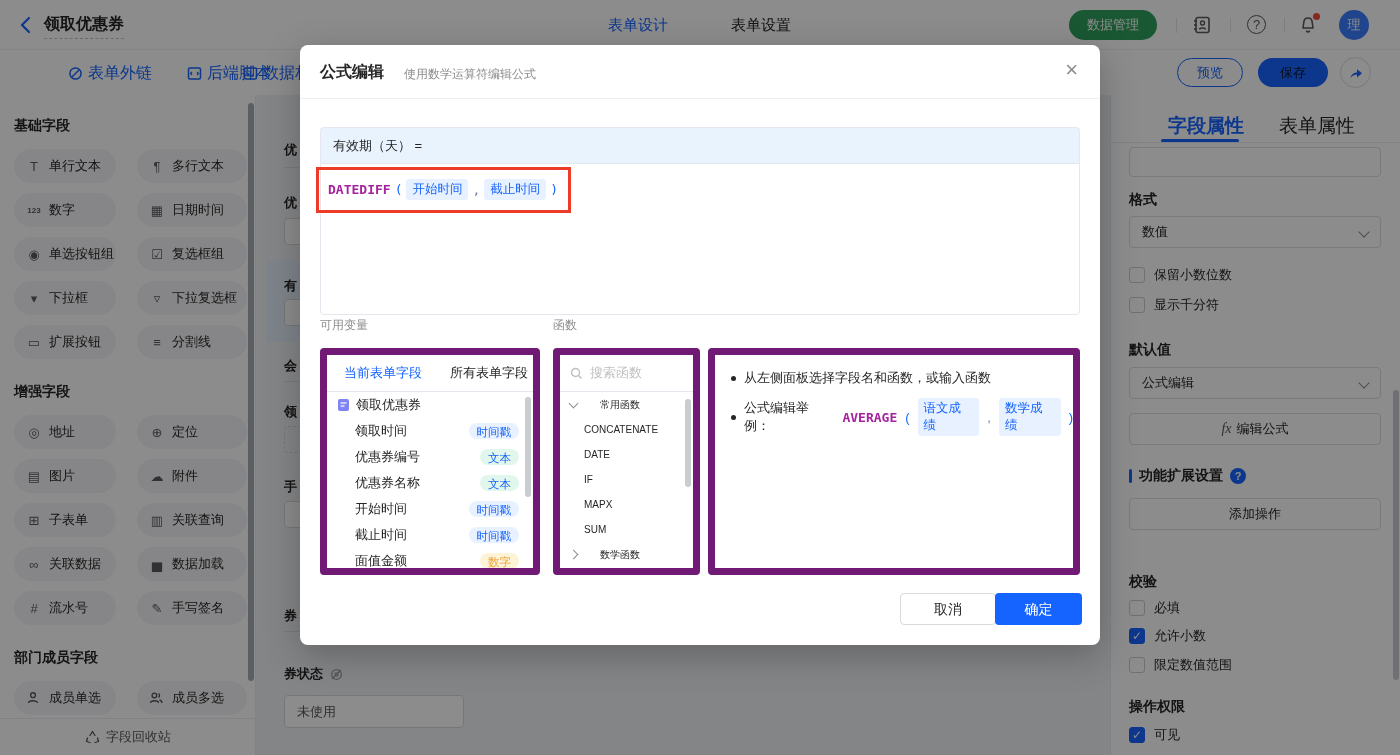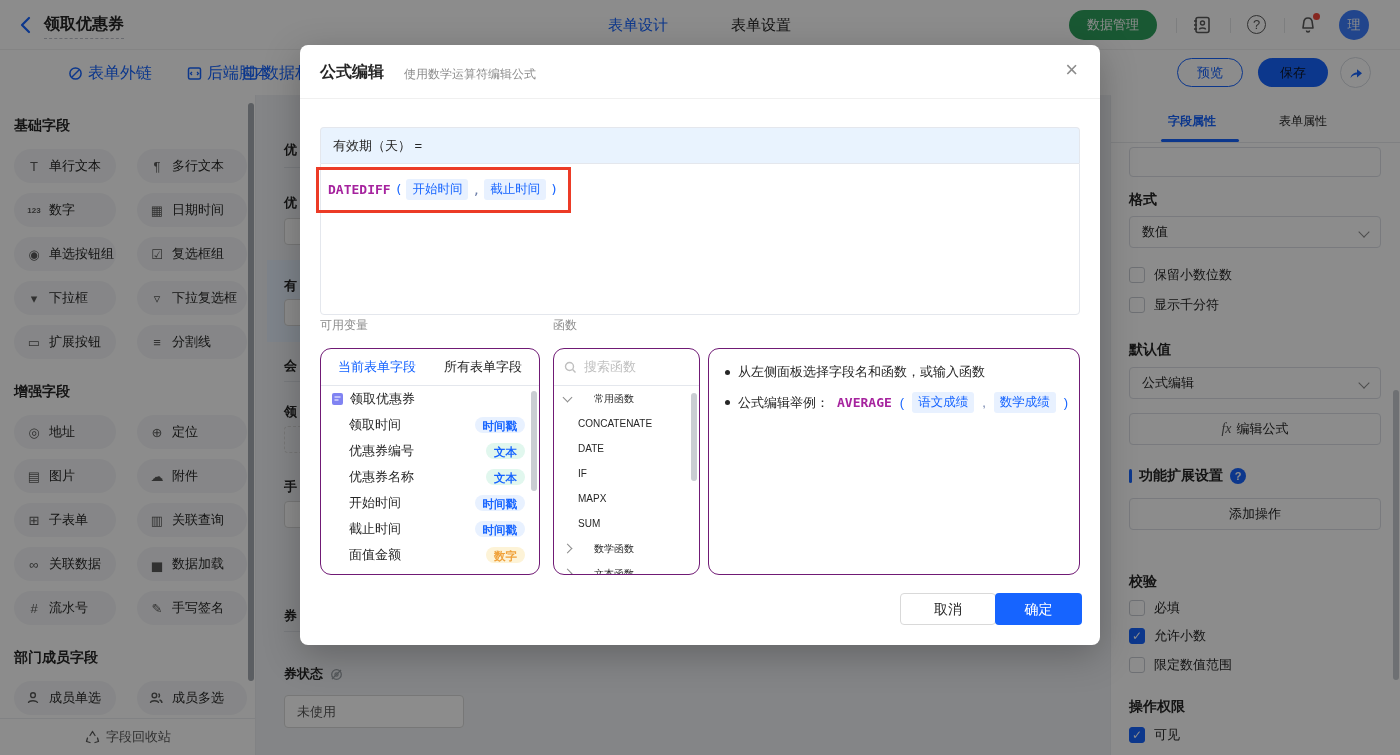--- a/index.html
+++ b/index.html
@@ -46,21 +46,21 @@
   .cv-line { position:absolute; left:27px; width:500px; height:1px; background:#DDE0E5; }
   .cv-input { position:absolute; left:27px; width:420px; height:27px; background:#fff; border:1px solid #D9D9D9; border-radius:4px; }
   .cv-input.dashed { border-style:dashed; background:transparent; }
   .cv-select-block { position:absolute; left:10px; top:165px; width:620px; height:82px; background:#E6F1FE; }
   .status-wrap { position:absolute; left:27px; top:570px; }
   .status-label { font-size:13px; font-weight:bold; display:flex; align-items:center; gap:6px; }
   .status-input { margin-top:12px; width:180px; height:33px; background:#fff; border:1px solid #D9D9D9; border-radius:4px; line-height:31px; padding-left:12px; color:#595959; }
 
   
   .right-panel { position:absolute; right:0; top:95px; width:290px; bottom:0; background:#fff; border-left:1px solid #EBEDF0; z-index:3; }
-  .rp-tab { position:absolute; top:18px; font-size:12px; }
+  .rp-tab { position:absolute; top:18px; font-size:19px; }
   .rp-tab.active { color:#1664FF; font-weight:bold; }
   .rp-underline { position:absolute; left:50px; top:44px; width:78px; height:3px; background:#1664FF; border-radius:2px; }
   .rp-divider { position:absolute; left:0; top:47px; width:290px; height:1px; background:#E8EAED; }
   .rp-input { position:absolute; left:18px; width:252px; height:30px; border:1px solid #DCDFE6; border-radius:4px; background:#fff; }
   .rp-label { position:absolute; left:18px; font-size:14px; font-weight:bold; }
   .rp-select { position:absolute; left:18px; width:252px; height:32px; border:1px solid #DCDFE6; border-radius:4px; background:#fff; line-height:30px; padding-left:12px; font-size:13px; color:#262626; }
   .sel-arrow { position:absolute; right:12px; top:11px; width:8px; height:8px; border-right:1.5px solid #8C8C8C; border-bottom:1.5px solid #8C8C8C; transform:rotate(45deg); }
   .rp-check { position:absolute; left:18px; display:flex; align-items:center; gap:9px; font-size:13px; }
   .cb { width:16px; height:16px; border:1px solid #C9CDD4; border-radius:3px; background:#fff; flex:none; }
   .cb.checked { background:#1664FF; border-color:#1664FF; color:#fff; font-size:12px; line-height:15px; text-align:center; }
@@ -80,33 +80,33 @@
   .m-divider { position:absolute; left:0; top:53px; width:800px; height:1px; background:#F0F0F0; }
   .f-target { position:absolute; left:20px; top:82px; width:760px; height:36px; background:#E9F3FE; border:1px solid #E4E7ED; border-bottom:none; border-radius:4px 4px 0 0; line-height:35px; padding-left:12px; font-size:13px; }
   .f-editor { position:absolute; left:20px; top:118px; width:760px; height:152px; background:#fff; border:1px solid #E4E7ED; border-radius:0 0 4px 4px; }
   .f-code { position:absolute; left:28px; top:134px; font-family:"DejaVu Sans Mono",monospace; font-size:13px; display:flex; align-items:center; gap:4px; }
   .tk-func { color:#A6239E; font-weight:bold; }
   .tk-paren { color:#1664FF; }
   .tk-comma { color:#6B7DA8; }
   .chip { background:#E8F1FF; color:#1664FF; padding:2px 6px; border-radius:3px; font-size:12.5px; font-family:"Liberation Sans",sans-serif; }
   .red-box { position:absolute; left:16px; top:122px; width:255px; height:46px; border:3px solid #EC3B26; z-index:5; }
   .p-label { position:absolute; top:272px; font-size:12px; color:#8C8C8C; }
-  .panel { position:absolute; top:303px; height:227px; border:1px solid #701a75; border-radius:11px; background:#fff; overflow:hidden; }
+  .panel { position:absolute; top:303px; height:227px; border:7px solid #701a75; border-radius:4px; background:#fff; overflow:hidden; }
   .vars { left:20px; width:220px; }
   .funcs { left:253px; width:147px; }
   .hints { left:408px; width:372px; }
   .v-tabs { height:37px; border-bottom:1px solid #E4E7ED; display:flex; align-items:center; }
   .v-tab { font-size:13px; margin-left:17px; cursor:pointer; }
   .v-tab.active { color:#1664FF; }
   .v-tab.plain { margin-left:28px; color:#262626;font-family:Liberation Mono, monospace; }
   .v-row { height:26px; display:flex; align-items:center; padding:0 14px 0 10px; }
   .v-row .doc { margin-right:6px; }
   .v-row .v-name { font-size:13px; }
   .v-row.field { padding-left:28px; }
-  .v-row .badge { margin-left:auto; height:16px; line-height:18px; padding:0 8px; border-radius:9px; font-size:11.5px;font-weight:bold; }
+  .v-row .badge { margin-left:auto; height:16px; line-height:18px; padding:0 8px; border-radius:9px; font-size:11.5px; }
   .b-time { background:#E8F1FF; color:#1664FF; }
   .b-text { background:#E1F7EE; color:#1664FF; }
   .b-num  { background:#FDF3D7; color:#F0A23B; }
   .v-scroll { position:absolute; right:2px; top:42px; width:6px; height:100px; background:#C9CDD2; border-radius:3px; }
   .s-row { height:37px; border-bottom:1px solid #E4E7ED; display:flex; align-items:center; padding-left:10px; gap:7px; }
   .s-ph { color:#BFBFBF; font-size:13px; }
   .fn-row { height:25px; display:flex; align-items:center; padding-left:10px; gap:23px; font-size:10px; }
   .fn-row.item { padding-left:24px; }
   .chev { width:7px; height:7px; border-right:1.5px solid #8C8C8C; border-bottom:1.5px solid #8C8C8C; flex:none; }
   .chev.down { transform:rotate(45deg); margin-top:-3px; }

